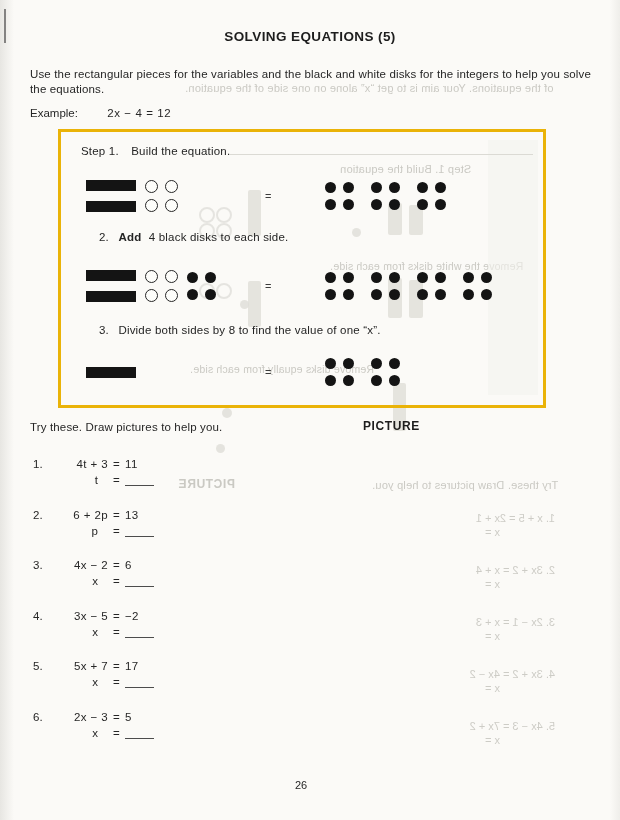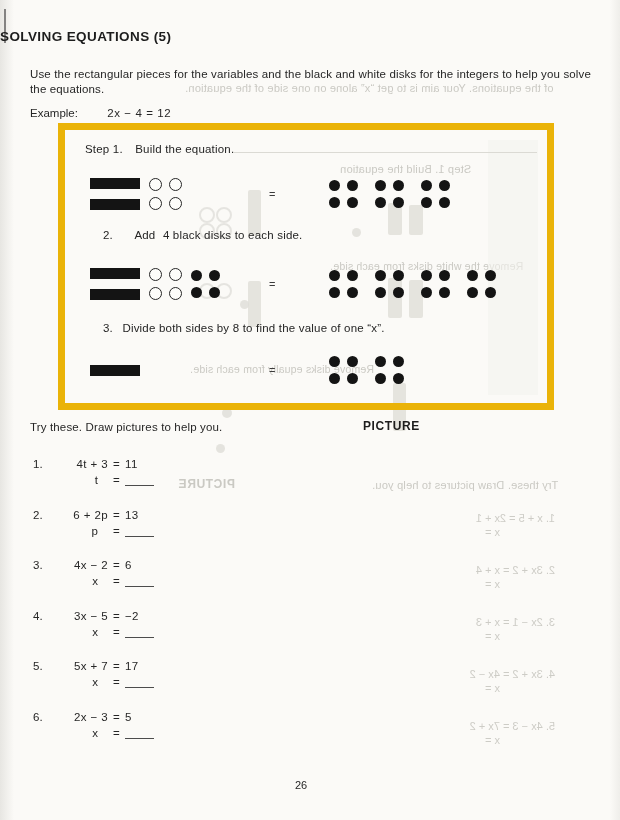--- a/index.html
+++ b/index.html
@@ -31,36 +31,36 @@
   .bleed-dot{position:absolute;z-index:1;background:#deddd7;border-radius:50%;opacity:.8;}
   .bleed-ring{position:absolute;z-index:1;width:12px;height:12px;border:2px solid #e0dfd9;border-radius:50%;opacity:.8;}
   .bleed-shade{position:absolute;z-index:1;background:#f4f3ef;opacity:.6;}
   #bleed-problems{position:absolute;left:345px;top:512px;width:210px;z-index:1;transform:scaleX(-1);color:#cdccc6;font-size:11px;}
   .bleed-prob{position:absolute;left:0;width:100%;}
   .bleed-prob .bp2{margin-left:55px;margin-top:2px;}
 
   
   .content{position:absolute;inset:0;z-index:2;}
   .title{
-    position:absolute;left:0;top:29px;width:100%;text-align:left;
+    position:absolute;left:0;top:29px;width:100%;text-align:center;
     font-size:13.5px;font-weight:bold;letter-spacing:.4px;color:#1d1d1d;
   }
   .intro{position:absolute;left:30px;width:568px;font-size:11.5px;letter-spacing:.15px;}
   .intro.l1{top:68px;} .intro.l2{top:83px;}
   .example-line{position:absolute;left:30px;top:107px;font-size:11.5px;}
   .example-line .eq{margin-left:26px;letter-spacing:.6px;}
 
   .example-box{
-    position:absolute;left:58px;top:123px;width:482px;height:273px;
-    border:7px solid #eab308;background:transparent;
+    position:absolute;left:58px;top:129px;width:482px;height:273px;
+    border:3px solid #eab308;background:transparent;
   }
   .boxcap{position:absolute;font-size:11.5px;letter-spacing:.2px;color:#242424;}
   .cap-label{margin-right:9px;}
   .cap-num{margin-right:6px;}
-  .cap-bold{font-weight:normal;margin-right:4px;margin-left:12px;}
+  .cap-bold{font-weight:bold;margin-right:4px;}
   .faint-rule{position:absolute;left:168px;right:10px;top:22px;height:1px;background:#dbdad4;}
 
   .drow{position:absolute;left:25px;right:8px;height:56px;}
   .dleft{position:absolute;left:0;top:0;height:100%;display:flex;align-items:center;gap:9px;}
   .rect-stack{display:flex;flex-direction:column;gap:10px;}
   .xrect{width:50px;height:11px;background:#141414;}
   .disk-grid{display:grid;grid-template-columns:repeat(2,auto);gap:6px 7px;}
   .disk{width:11px;height:11px;border-radius:50%;background:#141414;}
   .disk.white{width:11px;height:11px;background:#fdfdfa;border:1.6px solid #262626;}
   .deq{position:absolute;left:179px;top:50%;transform:translateY(-50%);font-size:11px;color:#3c3c3c;}

